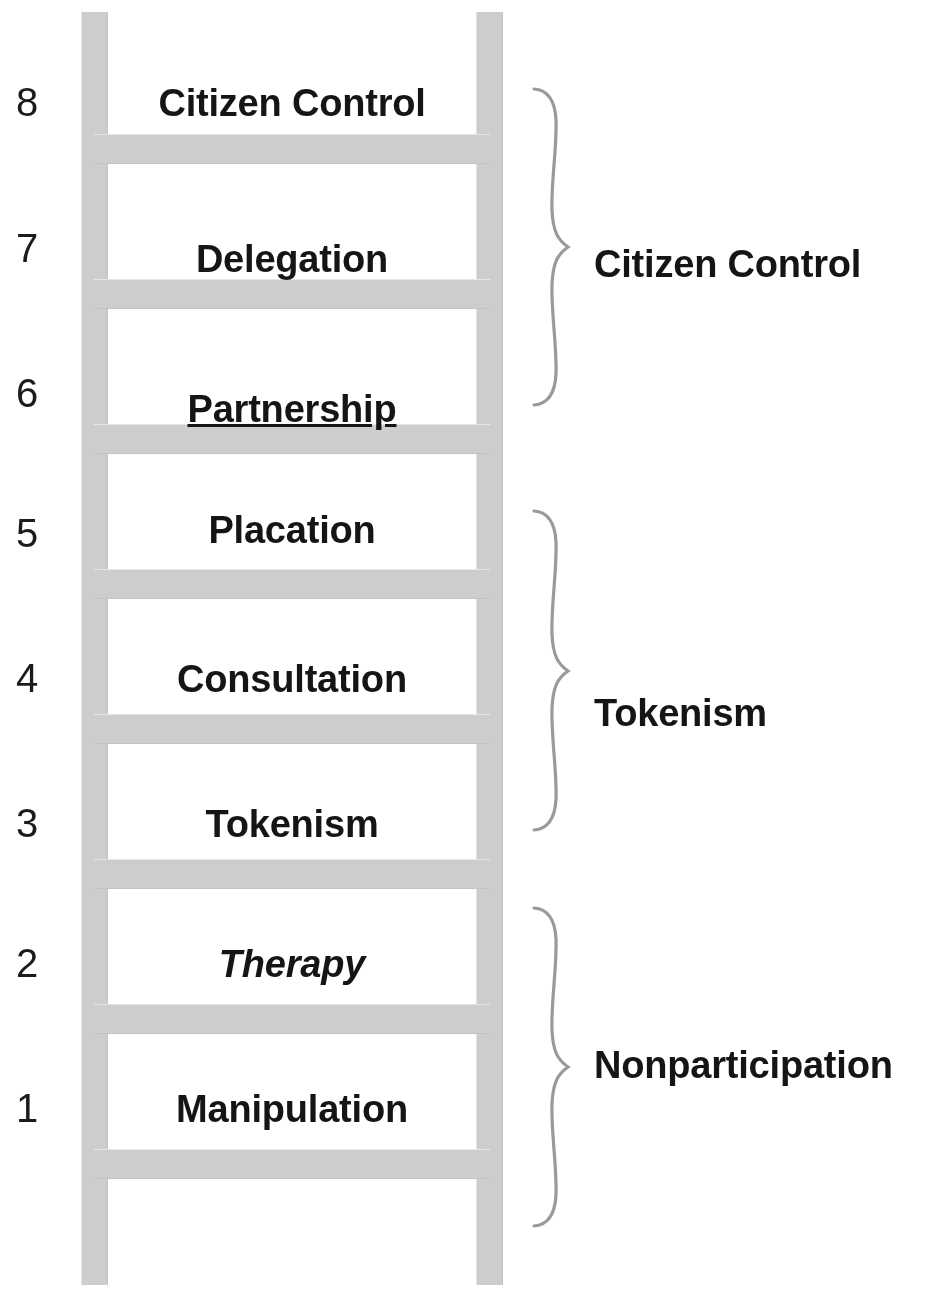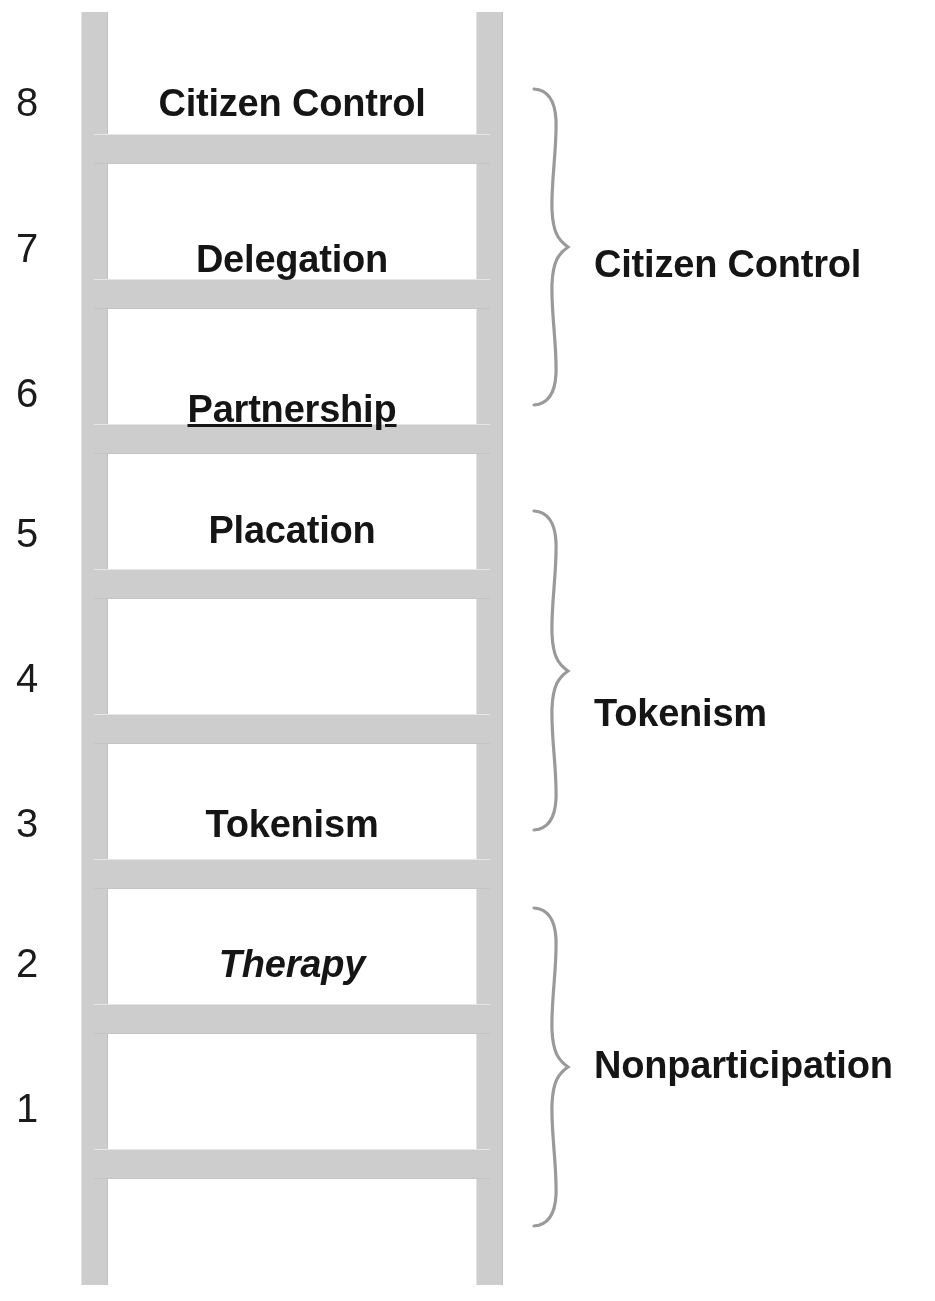--- a/index.html
+++ b/index.html
@@ -119,22 +119,24 @@
   <div class="step-number" style="top:513px;">5</div>
   <div class="step-number" style="top:658px;">4</div>
   <div class="step-number" style="top:803px;">3</div>
   <div class="step-number" style="top:943px;">2</div>
   <div class="step-number" style="top:1088px;">1</div>
 
   <div class="step-label" style="top:84px;">Citizen Control</div>
   <div class="step-label" style="top:230px;margin-top:10px;">Delegation</div>
   <div class="step-label" style="top:390px;text-decoration:underline;">Partnership</div>
   <div class="step-label" style="top:493px;margin-top:18px;">Placation</div>
+  <div class="step-label" style="top:660px;">Consultation</div>
   <div class="step-label" style="top:805px;">Tokenism</div>
   <div class="step-label" style="top:945px;font-style:italic;">Therapy</div>
+  <div class="step-label" style="top:1090px;">Manipulation</div>
 
   <div class="brace" style="top:86px;">
     <svg width="48" height="322" viewBox="0 0 48 322" fill="none" xmlns="http://www.w3.org/2000/svg" aria-hidden="true">
       <path d="M6 3 C 20 4, 27 14, 28 34 C 29 62, 23 96, 24 124 C 25 146, 30 154, 40 161 C 30 168, 25 176, 24 198 C 23 226, 29 260, 28 288 C 27 308, 20 318, 6 319" stroke="#9a9a9a" stroke-width="3.2" stroke-linecap="round" fill="none"></path>
     </svg>
   </div>
 
   <div class="brace" style="top:508px;">
     <svg width="48" height="326" viewBox="0 0 48 326" fill="none" xmlns="http://www.w3.org/2000/svg" aria-hidden="true">
       <path d="M6 3 C 20 4, 27 14, 28 34 C 29 63, 23 97, 24 126 C 25 148, 30 156, 40 163 C 30 170, 25 178, 24 200 C 23 229, 29 262, 28 291 C 27 311, 20 321, 6 322" stroke="#9a9a9a" stroke-width="3.2" stroke-linecap="round" fill="none"></path>

